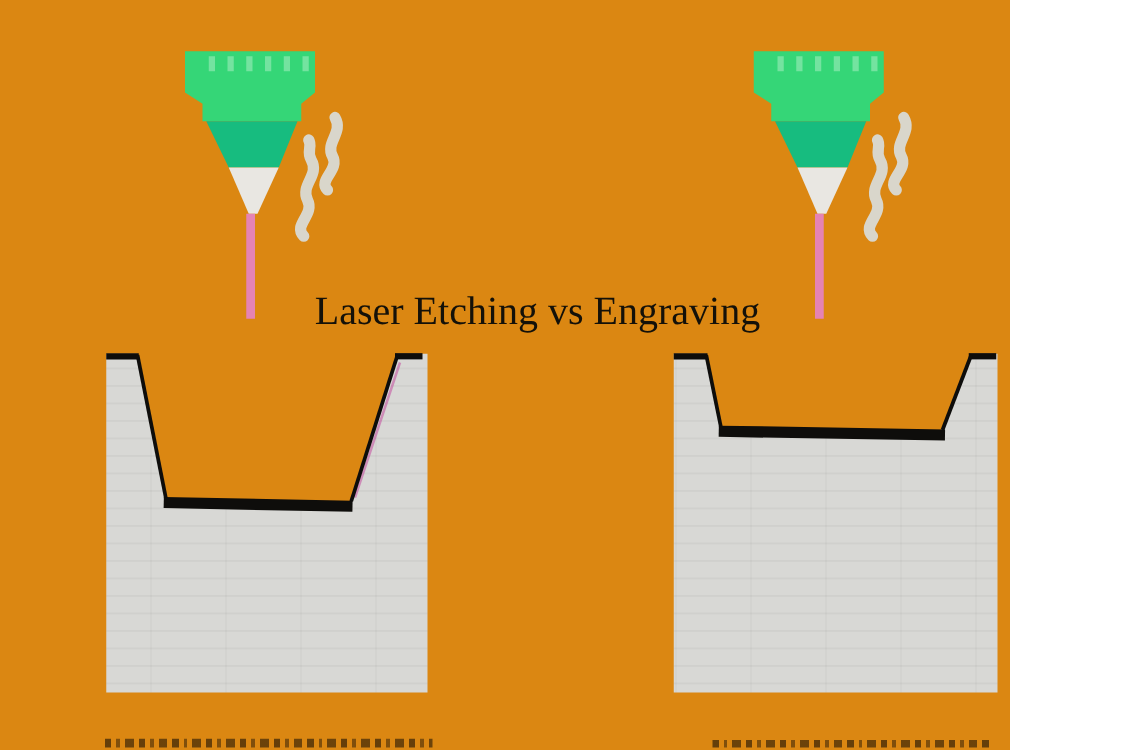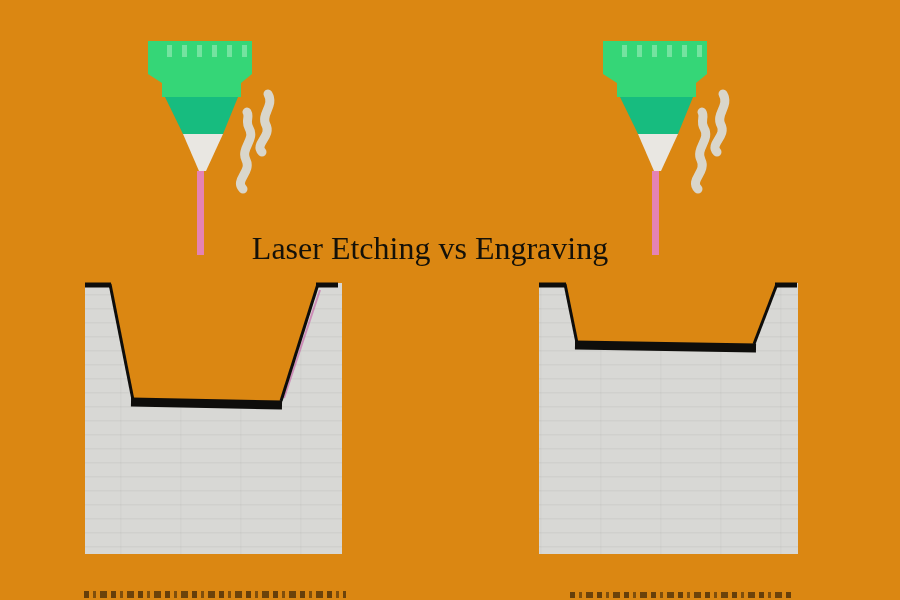--- a/index.html
+++ b/index.html
@@ -1,18 +1,18 @@
 <!DOCTYPE html>
 <html style="--background: #DB8712; --laser-green: #35D677; --laser-slot: #74E3A0; --laser-teal: #17BC7F; --nozzle-white: #E9E7E2; --beam-pink: #E583B4; --smoke-gray: #D9D6CB; --material-gray: #D8D8D5; --outline-black: #0E0D0B; --fringe-magenta: #C13F9A; --title-color: #141109;"><head>
 <meta charset="utf-8">
 <style>
   html,body{margin:0;padding:0;}
   .stage{
     position:relative;
-    width:900px;height:600px;
+    width:808px;height:600px;
     background:var(--background,#DB8712);
     overflow:hidden;
     font-family:"Liberation Serif","DejaVu Serif",serif;
   }
   svg.scene{position:absolute;left:0;top:0;}
   .c-green{fill:var(--laser-green,#35D677);}
   .c-slot{fill:var(--laser-slot,#74E3A0);}
   .c-teal{fill:var(--laser-teal,#17BC7F);}
   .c-white{fill:var(--nozzle-white,#E9E7E2);}
   .c-beam{fill:var(--beam-pink,#E583B4);}

